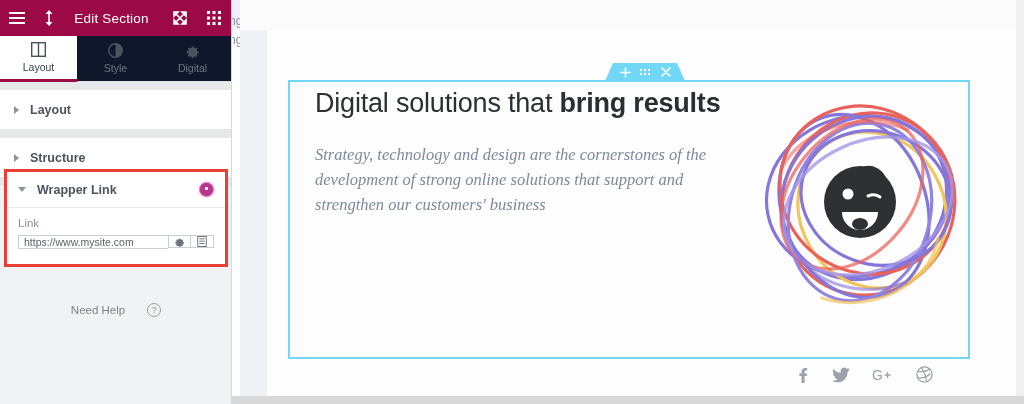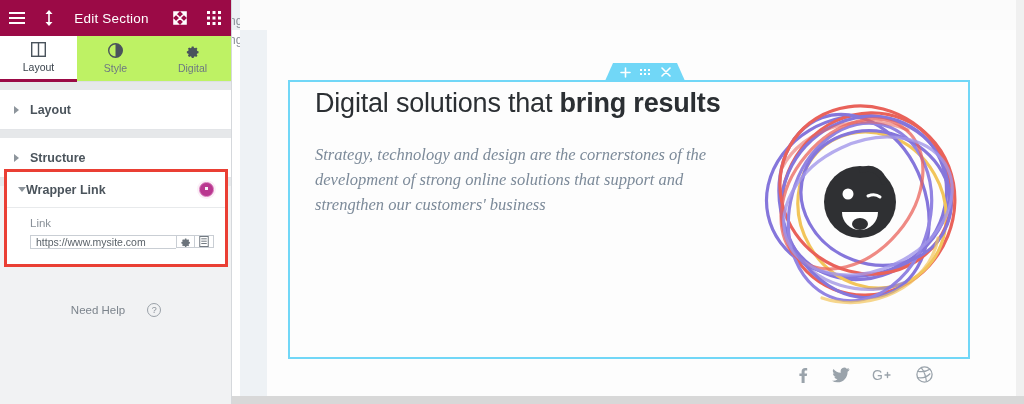--- a/index.html
+++ b/index.html
@@ -102,21 +102,21 @@
     flex: 1; text-align: center; font-size: 13.5px; font-weight: 400;
     letter-spacing: 0.2px; padding-right: 4px;
   }
   .ph-expand { width: 34px; height: 36px; }
   .ph-grid   { width: 34px; height: 36px; }
 
   .tabs { display: flex; height: 46px; background: #f1f2f3; }
   .tab {
     flex: 1; display: flex; flex-direction: column; align-items: center;
     justify-content: center; gap: 4px; font-size: 10.5px; color: #6d7882;
-    cursor: pointer; background: #bef264; border-bottom: 1px solid #dcdfe3;
+    cursor: pointer; background: #0f172a; border-bottom: 1px solid #dcdfe3;
   }
   .tab .ti { color: #4a535c; display: flex; }
   .tab.active { background: #fff; border-bottom: 3px solid #9b0a46; color: #3b444d; }
 
   .accordion { background: #e6e8ea; }
   .acc-row {
     height: 40px; background: #fff; border-bottom: 1px solid #e3e5e8;
     display: flex; align-items: center; padding: 0 14px; gap: 11px;
     font-size: 12.5px; font-weight: 700; color: #4b545c; cursor: pointer;
   }
@@ -125,31 +125,31 @@
              border-top: 4px solid transparent; border-bottom: 4px solid transparent; }
   .caret-d { width: 0; height: 0; border-top: 5px solid #8d959c;
              border-left: 4px solid transparent; border-right: 4px solid transparent; }
 
   
   .highlight {
     position: absolute; left: 4px; top: 169px; width: 224px; height: 98px;
     border: 3px solid #ea3f34; background: #fff;
   }
   .wl-head {
-    height: 36px; display: flex; align-items: center; padding: 0 11px; 
+    height: 36px; display: flex; align-items: center; padding: 0 11px; gap: 11px;
     font-size: 12.5px; font-weight: 700; color: #4b545c;
     border-bottom: 1px solid #e8eaec; cursor: pointer;
   }
   .wl-badge {
     margin-left: auto; width: 15px; height: 15px; border-radius: 50%;
     background: radial-gradient(circle at 50% 42%, #f7f1f6 0 18%, #b9368f 19% 100%);
     border: 1.5px solid #d36fb4; box-shadow: 0 0 0 2px #fbeef6;
     display: flex; align-items: center; justify-content: center;
   }
-  .wl-body { padding: 9px 11px 0 11px; margin-left: 12px; }
+  .wl-body { padding: 9px 11px 0 11px; }
   .wl-label { font-size: 11.5px; color: #8a9199; margin-bottom: 6px; }
   .wl-field { display: flex; align-items: flex-start; height: 23px; }
   .wl-input {
     flex: 1; border: 1px solid #c9ced4; border-right: none; background: #fff;
     font-size: 10.5px; color: #5a6269; padding: 0 5px; outline: none;
     font-family: "Liberation Sans", sans-serif;
   }
   .wl-btn {
     width: 23px; border: 1px solid #c9ced4; background: #fff;
     display: flex; align-items: center; justify-content: center; cursor: pointer;

